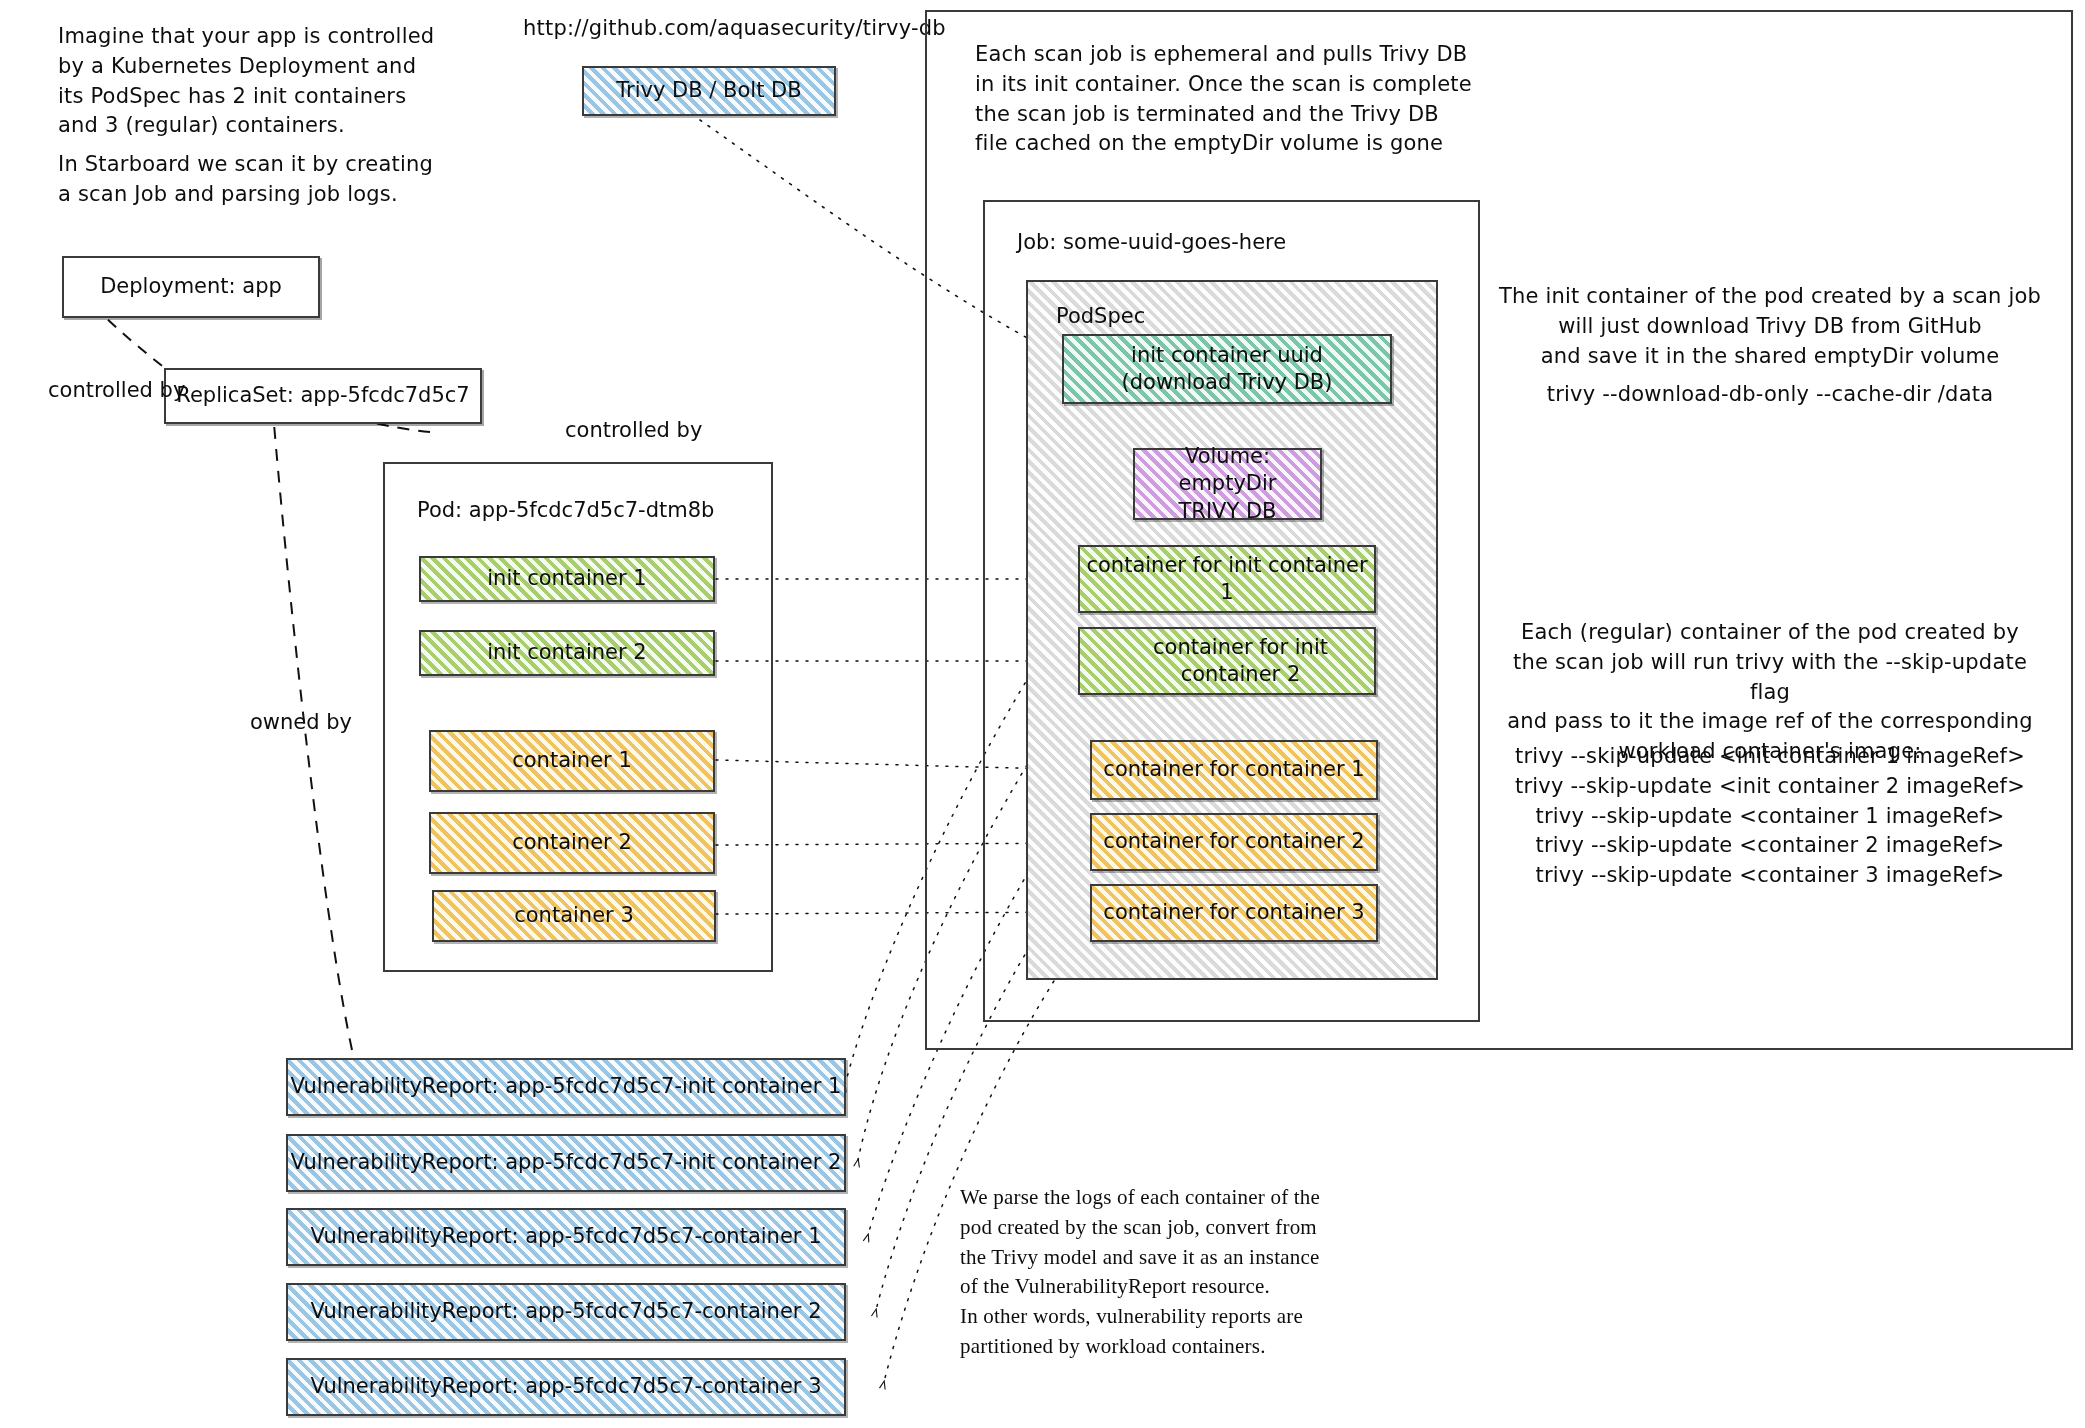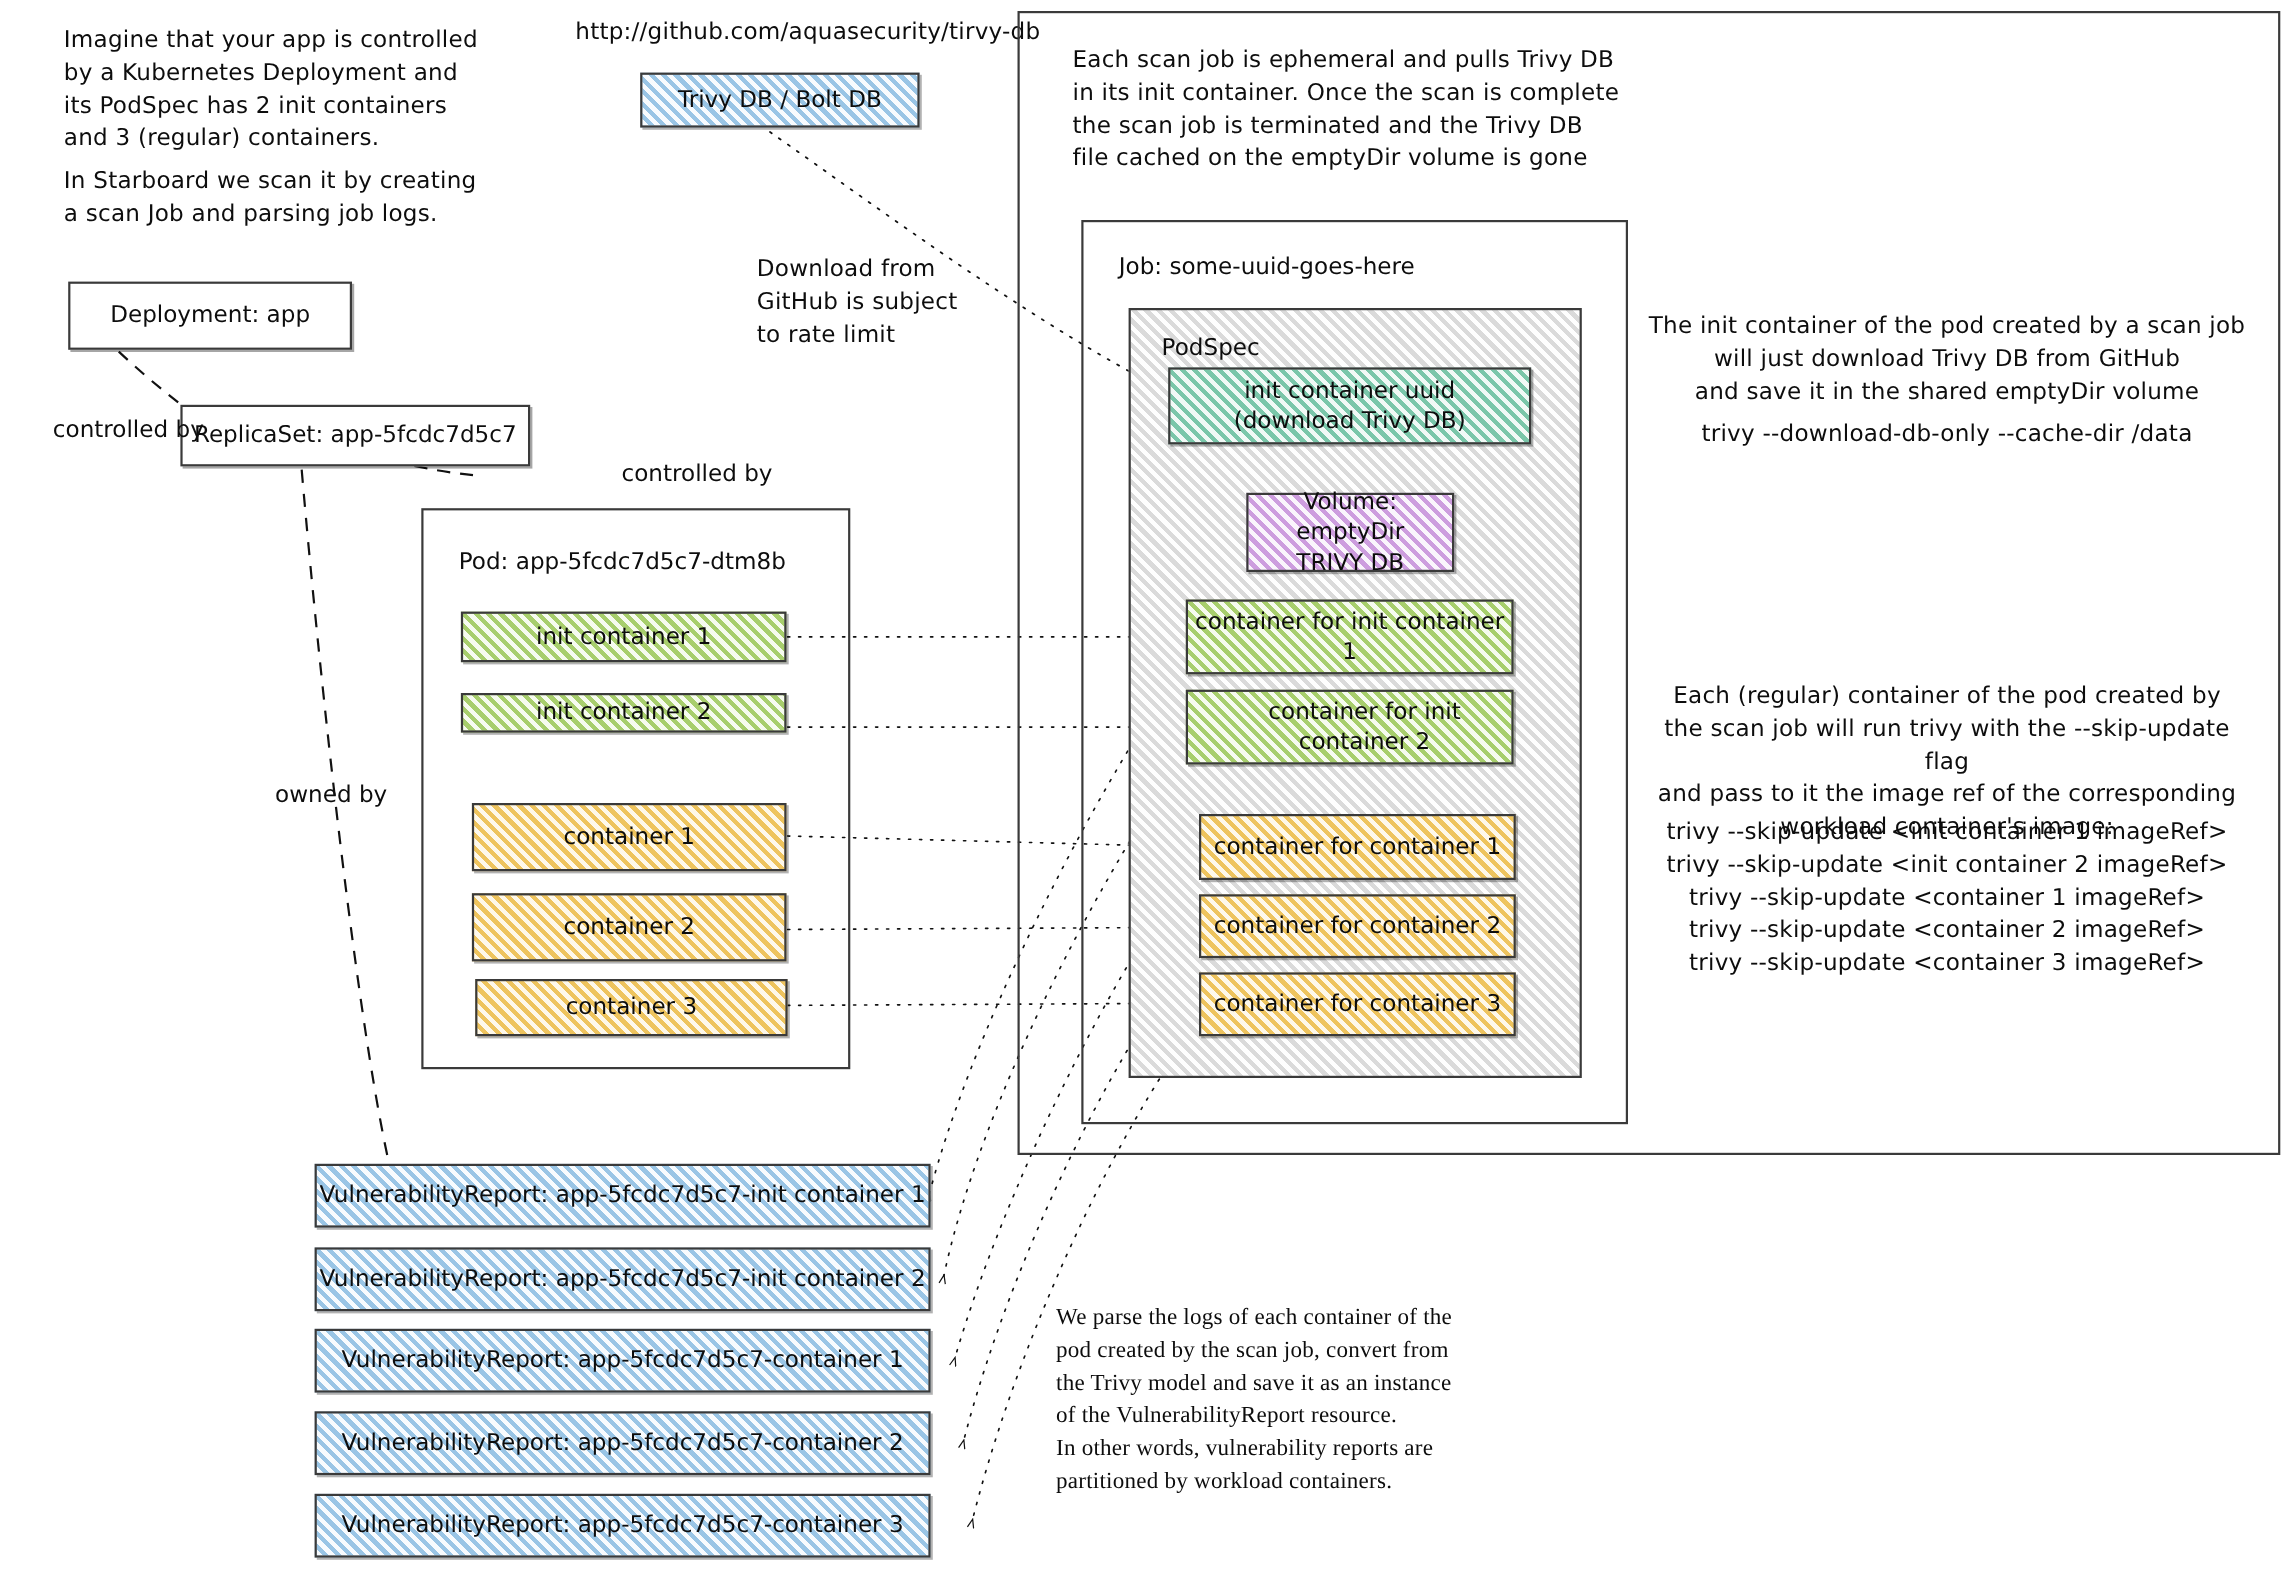--- a/index.html
+++ b/index.html
@@ -142,38 +142,35 @@
 by a Kubernetes Deployment and
 its PodSpec has 2 init containers
 and 3 (regular) containers.</div>
   <div class="note" style="left:58px; top:150px; width:400px;">In Starboard we scan it by creating
 a scan Job and parsing job logs.</div>
 
   <div class="note" style="left:523px; top:14px;">http://github.com/aquasecurity/tirvy-db</div>
 
   <div class="box hatch-blue" style="left:582px; top:66px; width:254px; height:50px;">Trivy DB / Bolt DB</div>
 
-  <div class="note" style="left:688px; top:230px; width:230px;">Download from
-GitHub is subject
-to rate limit</div>
 
   <div class="box plain" style="left:62px; top:256px; width:258px; height:62px;">Deployment: app</div>
 
   <div class="box plain" style="left:164px; top:368px; width:318px; height:56px;">ReplicaSet: app-5fcdc7d5c7</div>
 
   <div class="edge-label" style="left:8px; top:378px;">controlled by</div>
   <div class="edge-label" style="left:525px; top:418px;">controlled by</div>
   <div class="edge-label" style="left:210px; top:710px;">owned by</div>
 
   <div class="frame" style="left:383px; top:462px; width:390px; height:510px;">
     <div class="frame-label" style="left:32px; top:34px;">Pod: app-5fcdc7d5c7-dtm8b</div>
   </div>
 
   <div class="box hatch-green" style="left:419px; top:556px; width:296px; height:46px;">init container 1</div>
-  <div class="box hatch-green" style="left:419px; top:630px; width:296px; height:36px;">init container 2</div>
+  <div class="box hatch-green" style="left:419px; top:630px; width:296px; height:46px;">init container 2</div>
   <div class="box hatch-yellow" style="left:429px; top:730px; width:286px; height:62px;">container 1</div>
   <div class="box hatch-yellow" style="left:429px; top:812px; width:286px; height:62px;">container 2</div>
   <div class="box hatch-yellow" style="left:432px; top:890px; width:284px; height:52px;">container 3</div>
 
   <div class="frame" style="left:925px; top:10px; width:1148px; height:1040px;"></div>
 
   <div class="note" style="left:975px; top:40px; width:530px;">Each scan job is ephemeral and pulls Trivy DB
 in its init container. Once the scan is complete
 the scan job is terminated and the Trivy DB
 file cached on the emptyDir volume is gone</div>

